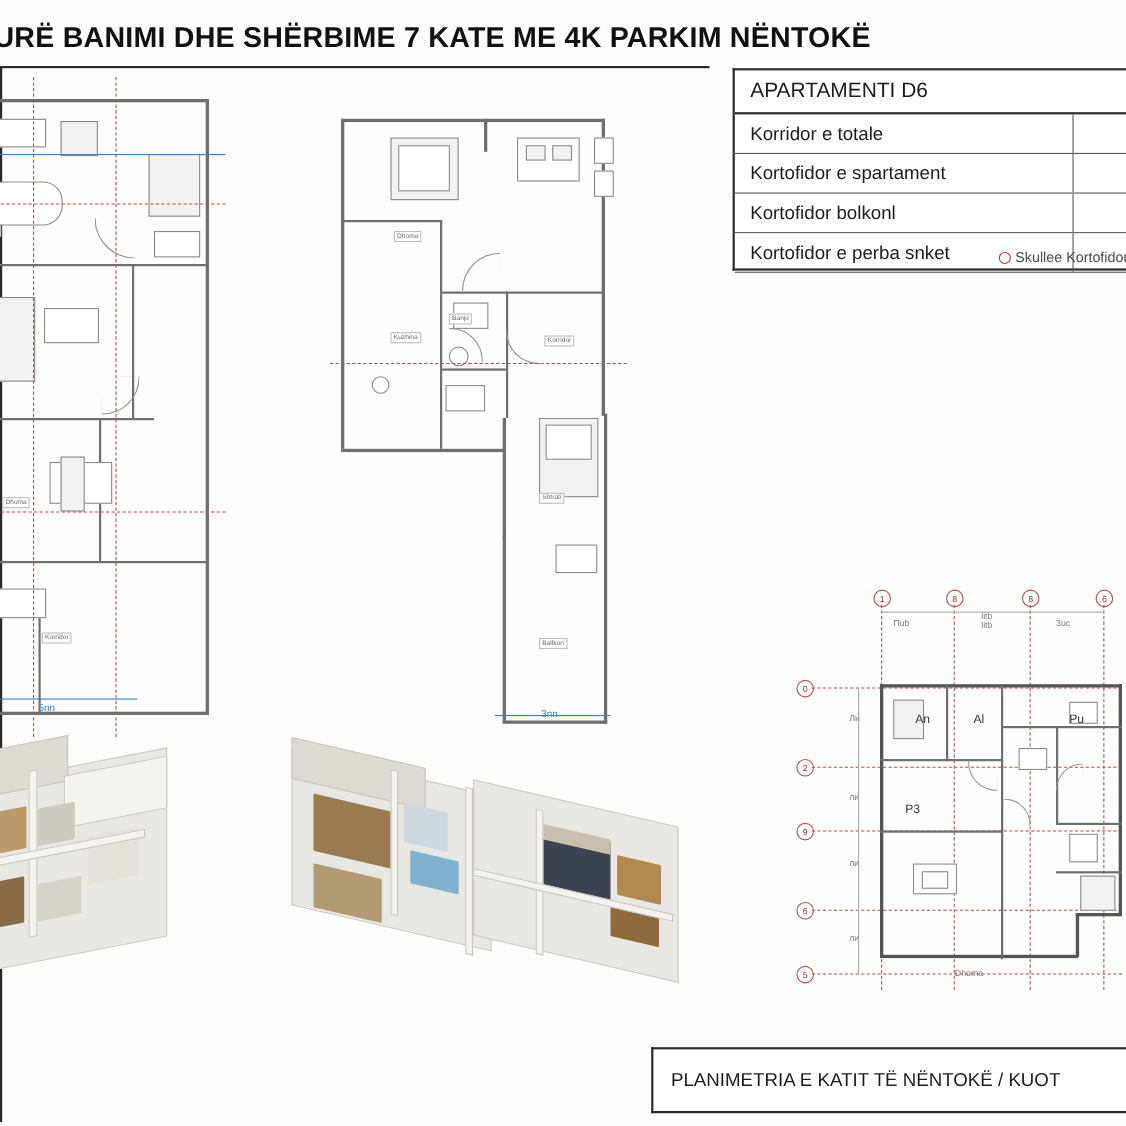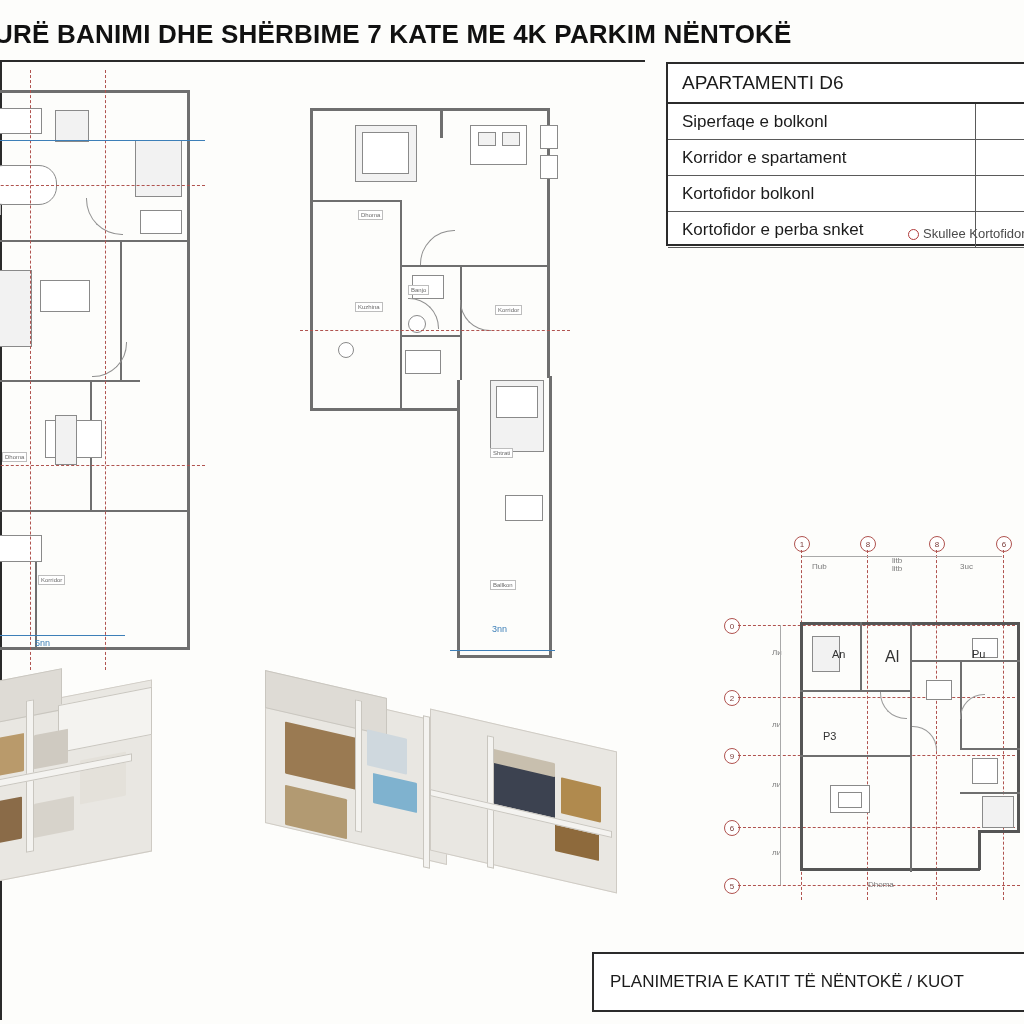--- a/index.html
+++ b/index.html
@@ -100,25 +100,25 @@
     <div class="t">TURË BANIMI DHE SHËRBIME 7 KATE ME 4K PARKIM NËNTOKË</div>
   </div>
   <div class="title-rule"></div>
   <div class="left-rule"></div>
 
   <div class="info-table">
     <div class="info-row head">
       <div class="lbl">APARTAMENTI D6</div>
     </div>
     <div class="info-row">
-      <div class="lbl">Siperfaqe e bolkonl</div>
+      <div class="lbl">Korridor e totale</div>
       <div class="valcell"></div>
     </div>
     <div class="info-row">
-      <div class="lbl">Korridor e spartament</div>
+      <div class="lbl">Kortofidor e spartament</div>
       <div class="valcell"></div>
     </div>
     <div class="info-row">
       <div class="lbl">Kortofidor bolkonl</div>
       <div class="valcell"></div>
     </div>
     <div class="info-row">
       <div class="lbl">Kortofidor e perba snket</div>
       <div class="valcell"></div>
     </div>
@@ -210,21 +210,21 @@
     <div class="axish" style="left:0px;top:250px;width:270px;"></div>
 
     <div class="tag" style="left:58px;top:130px;">Dhoma</div>
     <div class="tag" style="left:108px;top:205px;">Banjo</div>
     <div class="tag" style="left:55px;top:222px;">Kuzhina</div>
     <div class="tag" style="left:195px;top:225px;">Korridor</div>
     <div class="tag" style="left:190px;top:368px;">Shtrati</div>
     <div class="tag" style="left:190px;top:500px;">Ballkon</div>
 
     <div class="dim" style="left:150px;top:570px;width:105px;"></div>
-    <div class="dimtxt" style="left:192px;top:544px;text-align:center;">3nn</div>
+    <div class="dimtxt" style="left:192px;top:564px;text-align:center;">3nn</div>
   </div>
 
   <div class="rb-frame">
 
     <div class="bubble" style="left:74px;top:6px;">1</div>
     <div class="bubble" style="left:140px;top:6px;">8</div>
     <div class="bubble" style="left:209px;top:6px;">8</div>
     <div class="bubble" style="left:276px;top:6px;">6</div>
 
     <div class="bubble" style="left:4px;top:88px;">0</div>
@@ -277,21 +277,21 @@
     <div class="furn" style="left:252px;top:228px;width:24px;height:24px;"></div>
     <div class="furn g" style="left:262px;top:266px;width:30px;height:30px;"></div>
     <div class="furn" style="left:110px;top:255px;width:38px;height:26px;"></div>
     <div class="furn" style="left:118px;top:262px;width:22px;height:14px;"></div>
 
     <div style="position:absolute;left:160px;top:162px;width:26px;height:26px;border:1.2px solid #9a9a9a;border-radius:0 0 0 26px;border-top:none;border-right:none;"></div>
     <div style="position:absolute;left:192px;top:196px;width:24px;height:24px;border:1.2px solid #9a9a9a;border-radius:0 24px 0 0;border-bottom:none;border-left:none;"></div>
     <div style="position:absolute;left:240px;top:164px;width:24px;height:24px;border:1.2px solid #9a9a9a;border-radius:24px 0 0 0;border-bottom:none;border-right:none;"></div>
 
     <div style="position:absolute;left:112px;top:118px;font-size:11px;color:#333;">An</div>
-    <div style="position:absolute;left:165px;top:118px;font-size:16px;color:#333;">Al</div>
+    <div style="position:absolute;left:165px;top:118px;font-size:11px;color:#333;">Al</div>
     <div style="position:absolute;left:252px;top:118px;font-size:11px;color:#333;">Pu</div>
     <div style="position:absolute;left:103px;top:200px;font-size:11px;color:#333;">P3</div>
 
     <div class="dimtxt" style="left:148px;top:350px;font-size:8px;color:#7a7a7a;">Dhoma</div>
   </div>
 
   <div class="render" style="left:-70px;top:660px;width:300px;height:250px;">
     <div class="r-slab" style="left:10px;top:40px;width:210px;height:170px;transform:skewY(-11deg);"></div>
     <div class="r-wall dk" style="left:10px;top:20px;width:120px;height:40px;transform:skewY(-11deg);"></div>
     <div class="r-wall" style="left:128px;top:36px;width:92px;height:46px;transform:skewY(-11deg);"></div>

